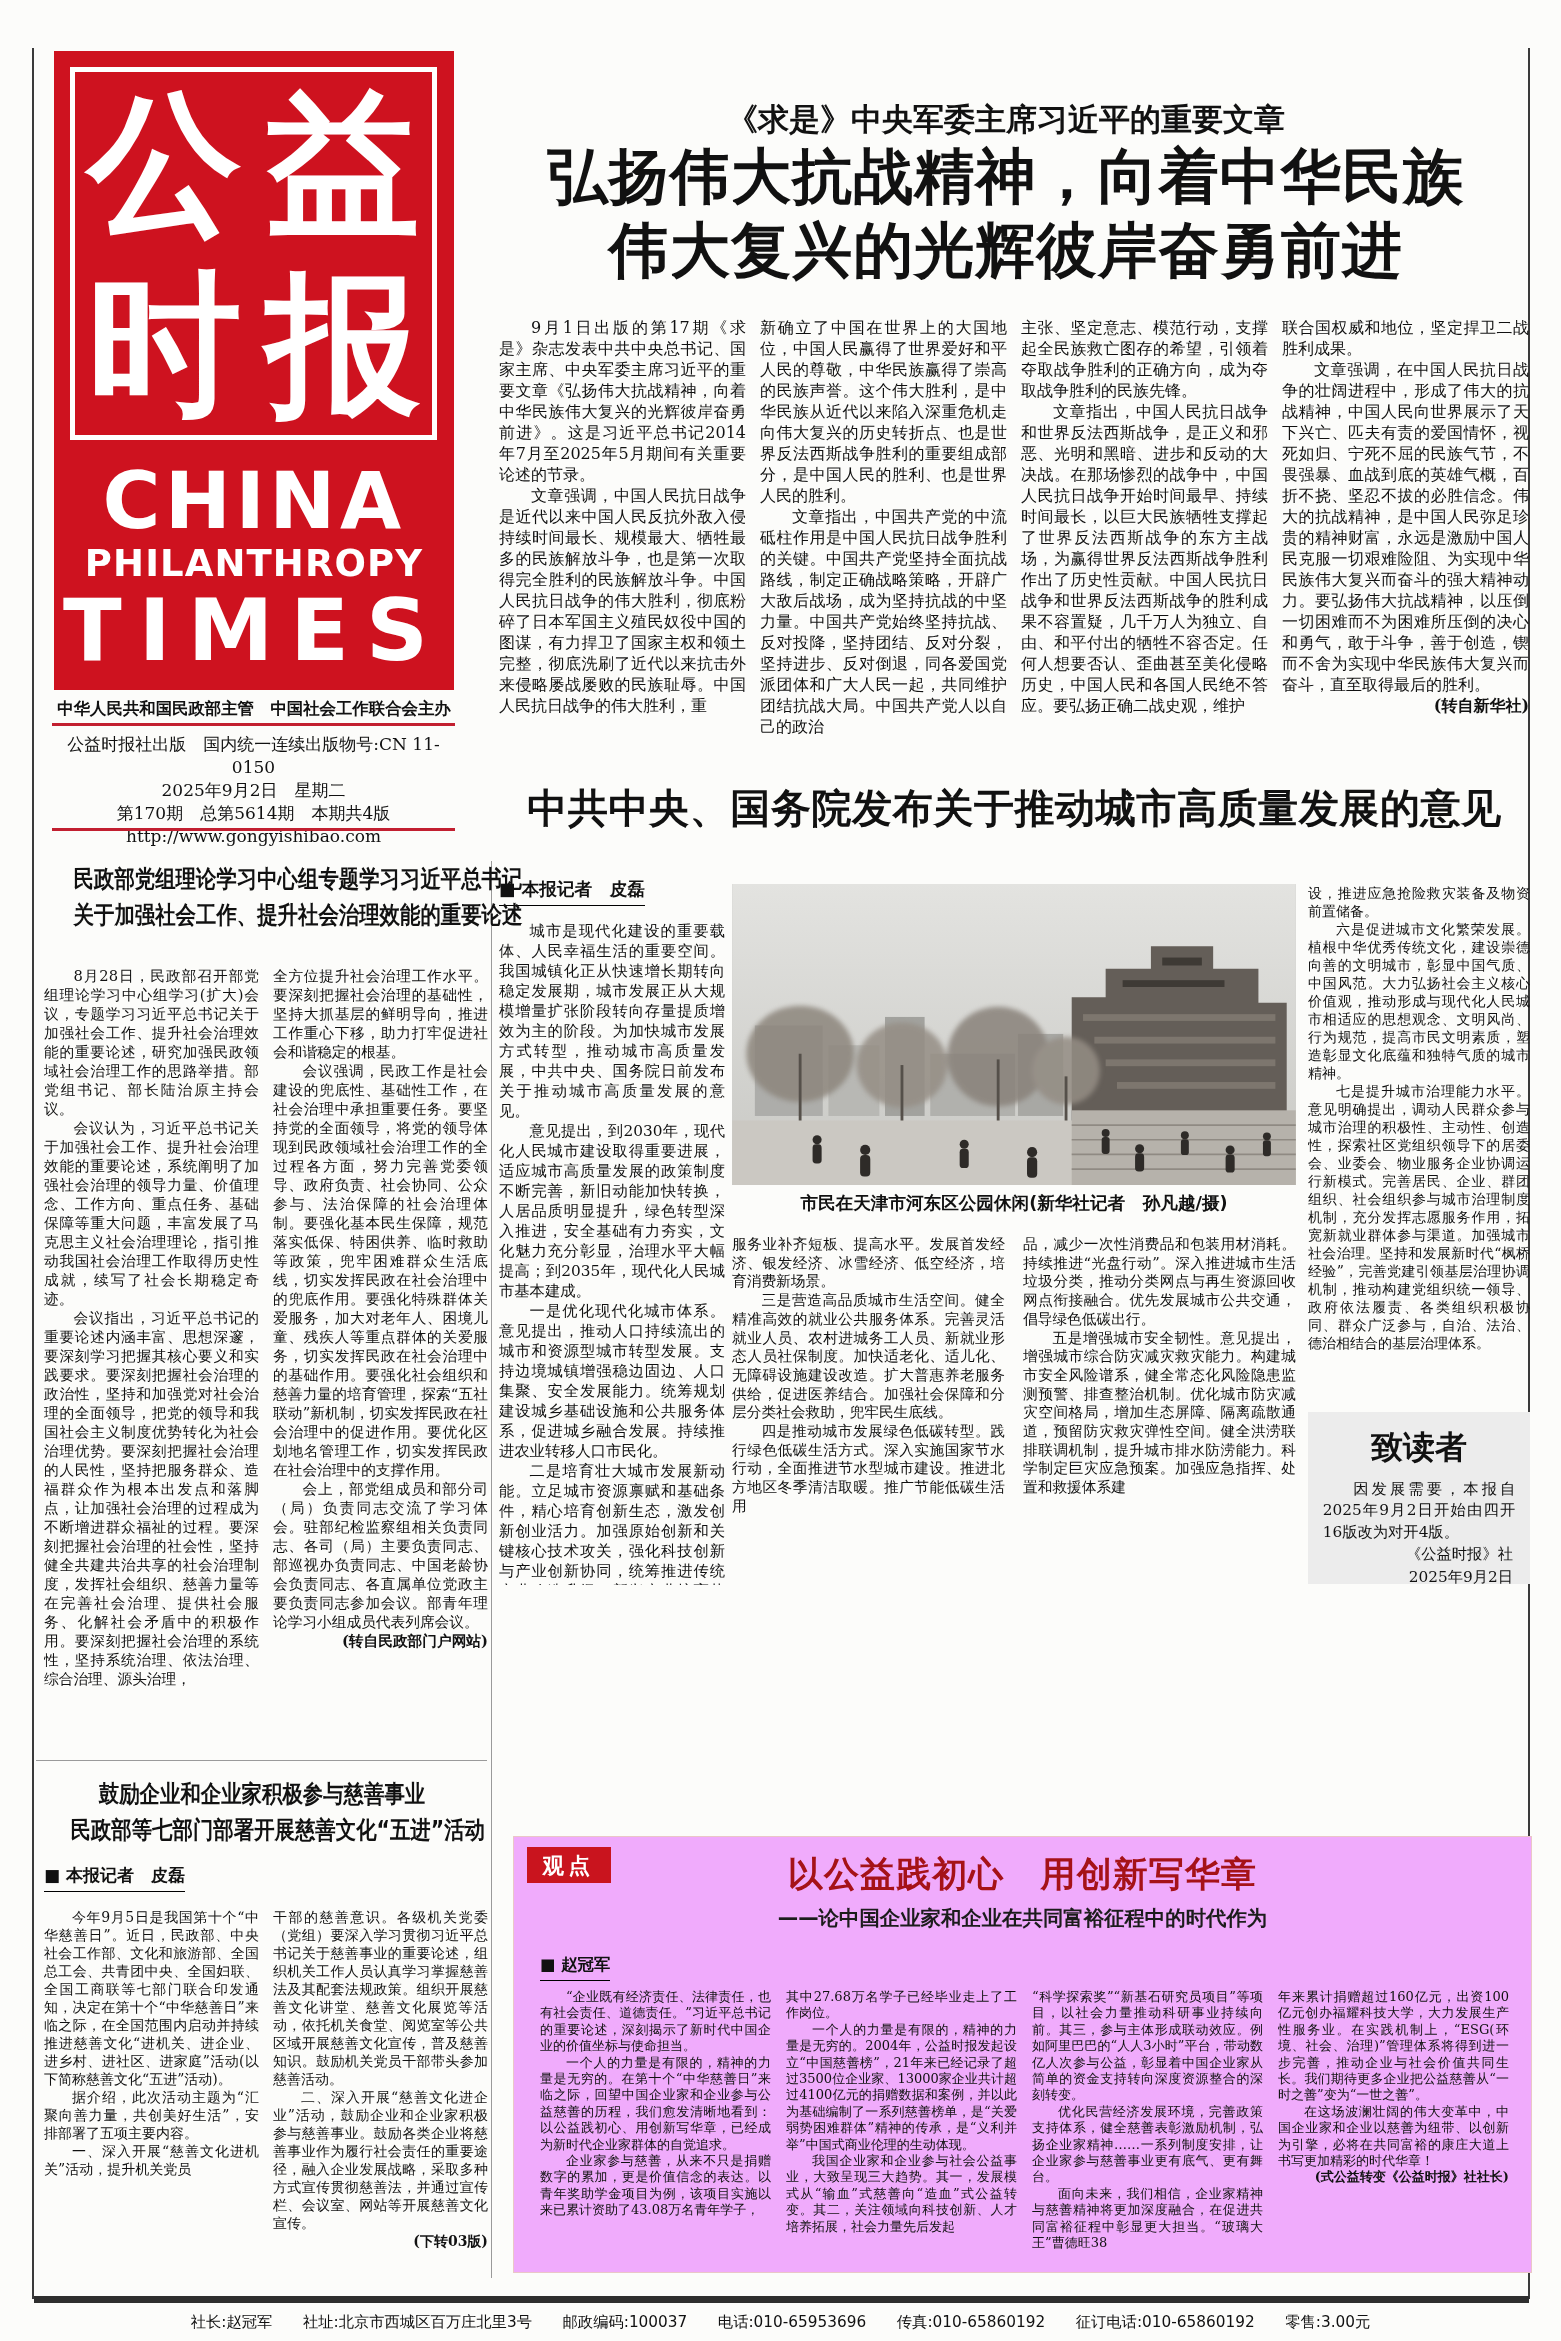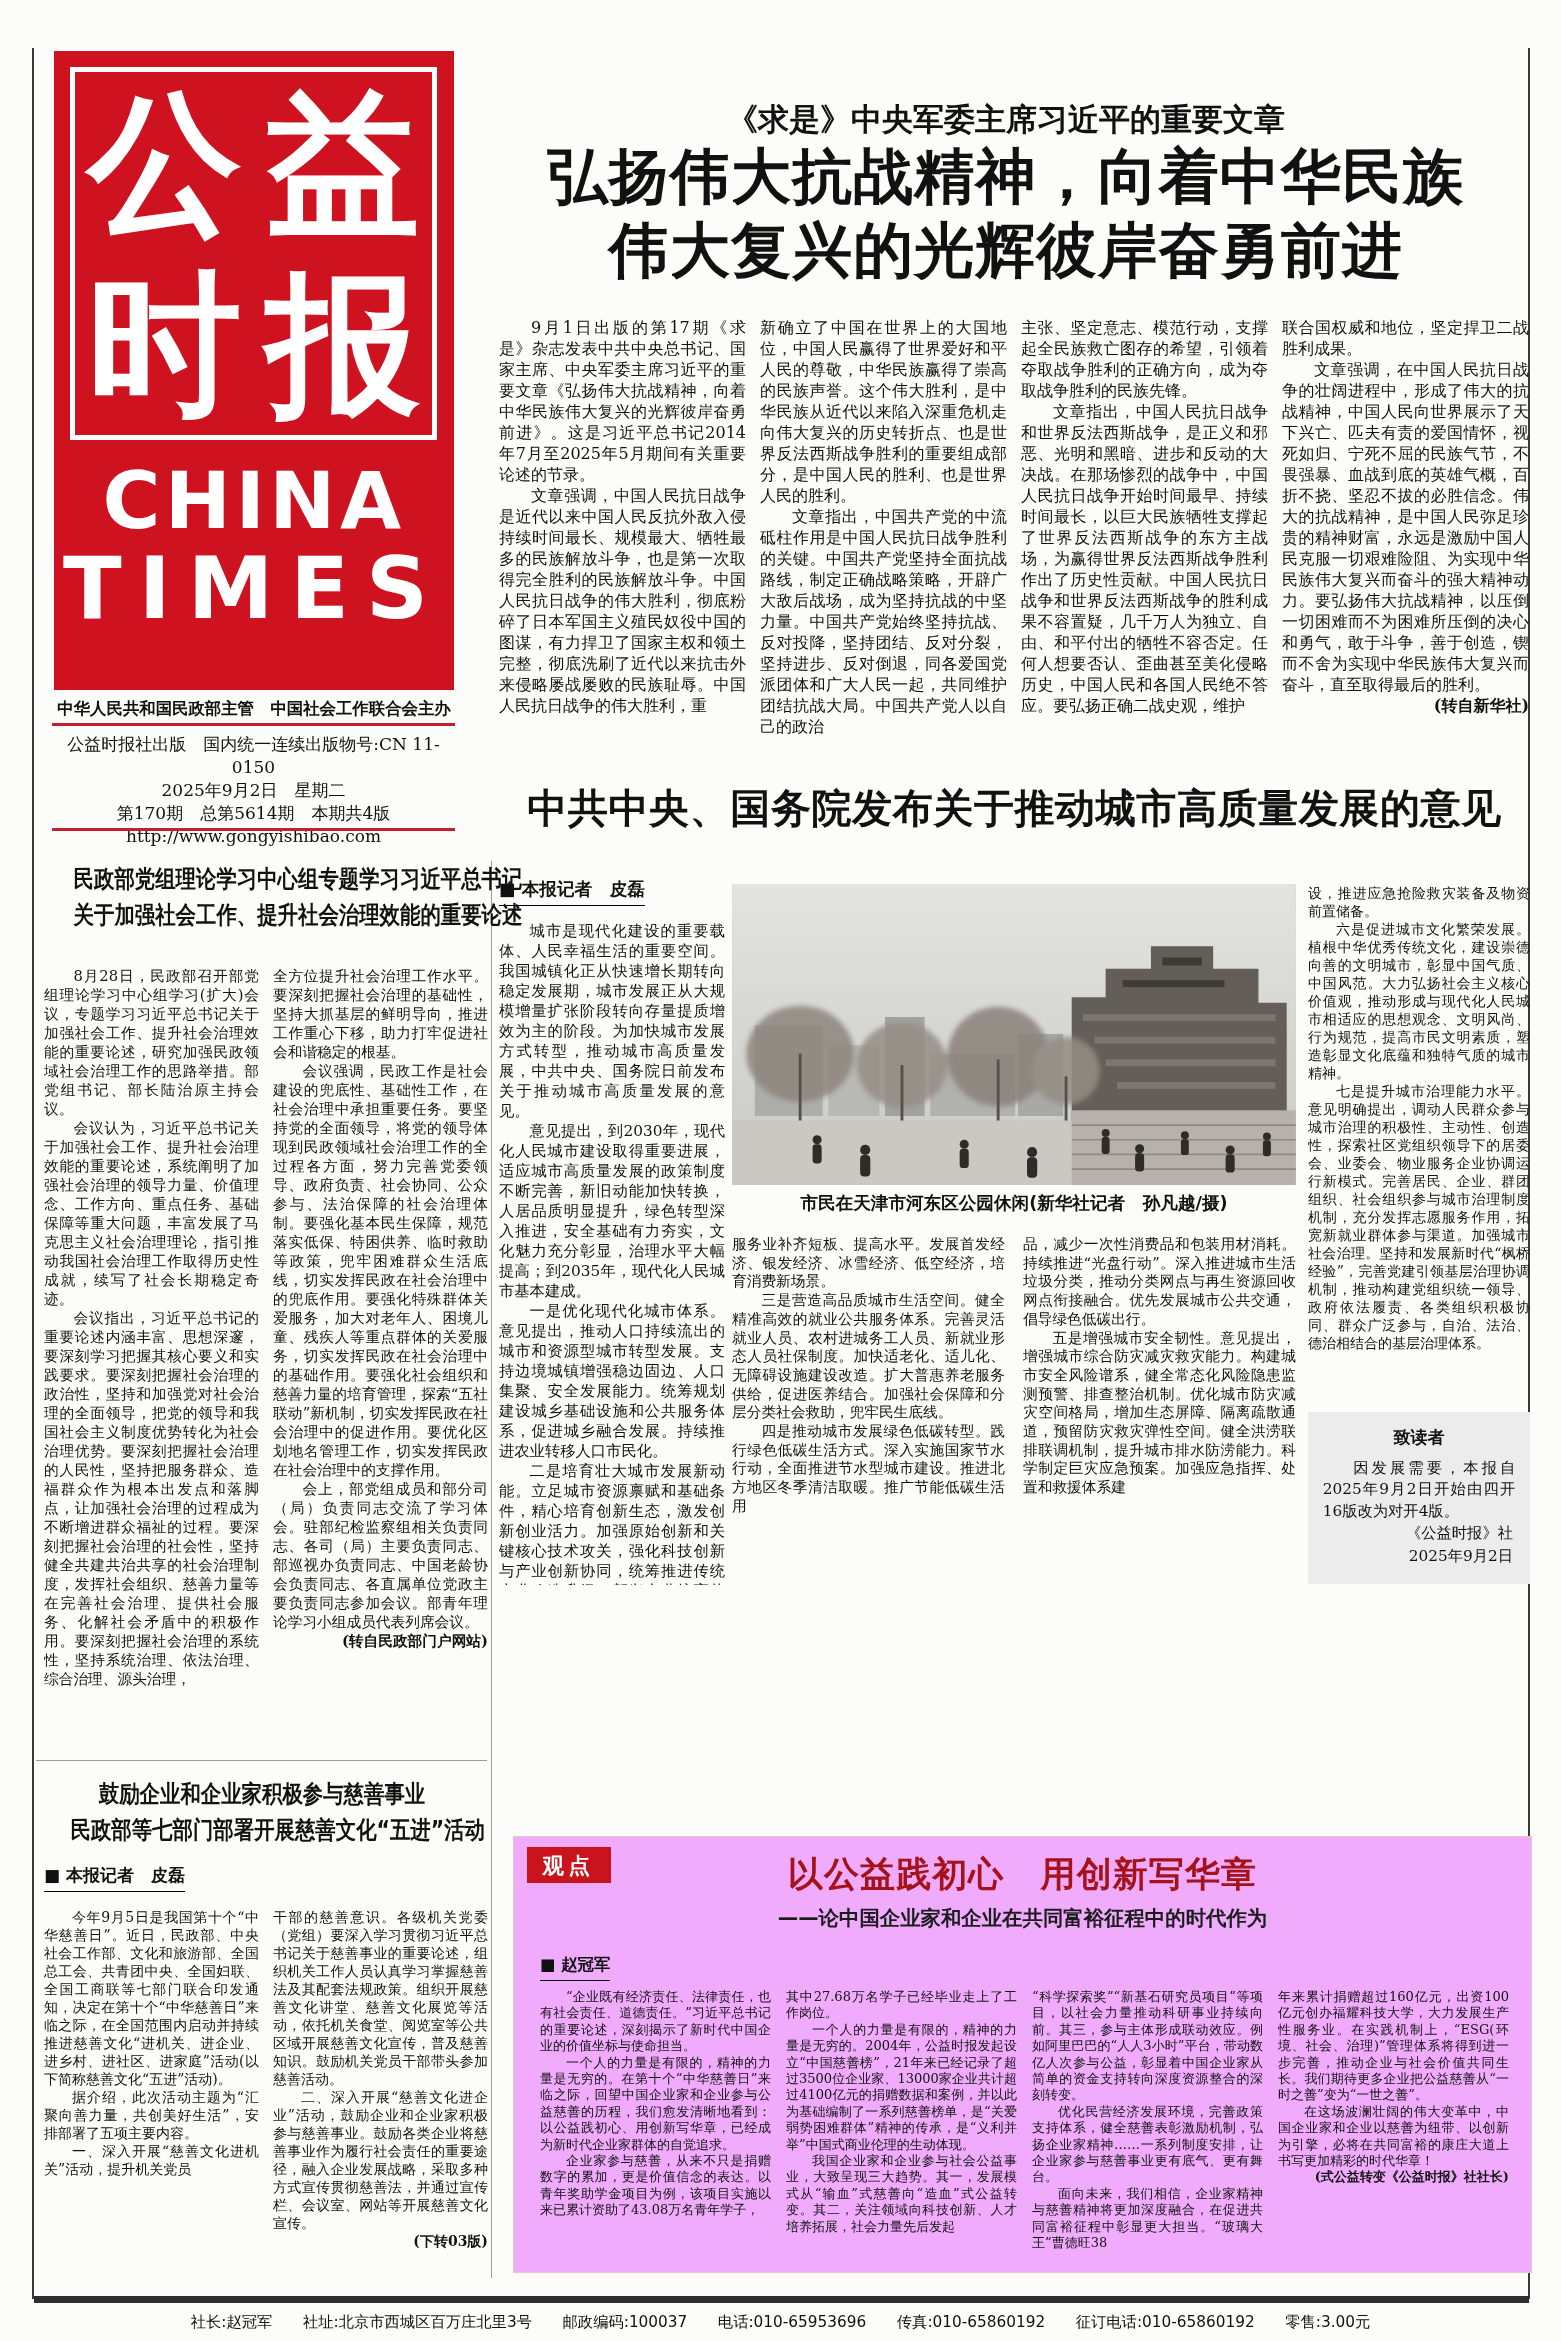--- a/index.html
+++ b/index.html
@@ -51,21 +51,21 @@
   #city-c1{left:499px;top:921px;width:226px;height:664px;font-size:15.3px;line-height:20px;}
   #photo{left:732px;top:884px;width:564px;height:301px;background:#cfcfcc;}
   #photo svg{display:block;}
   #city-caption{left:732px;top:1191px;width:564px;font-size:17.6px;font-weight:bold;text-align:center;}
   #city-c2{left:732px;top:1235px;width:273px;height:350px;font-size:14.7px;line-height:18.7px;}
   #city-c3{left:1023px;top:1235px;width:273px;height:350px;font-size:14.7px;line-height:18.7px;}
   #city-c4{left:1308px;top:884px;width:222px;height:520px;font-size:14px;line-height:18px;}
 
   
   #readers{left:1308px;top:1412px;width:222px;height:172px;background:#ececec;}
-  #readers h3{margin:13.6px 0 0;text-align:center;font-size:17px;font-weight:900;}
+  #readers h3{margin:13.6px 0 0;text-align:center;font-size:32px;font-weight:900;}
   #readers .body{margin:9px 14.7px 0;font-size:15.3px;line-height:21.5px;text-indent:2em;text-align:justify;}
   #readers .sig{margin:0 17px 0 0;text-align:right;font-size:15.3px;line-height:23px;}
 
   
   .left-title{left:34px;width:456px;text-align:center;font-weight:900;font-size:24px;line-height:1.5;}
   #ministry-title{top:861px;}
   #ministry-c1{left:44px;top:966px;width:215px;height:785px;font-size:14.7px;line-height:19px;}
   #ministry-c2{left:273px;top:966px;width:215px;height:785px;font-size:14.7px;line-height:19px;}
   #left-divider{left:36px;top:1760px;width:451px;height:1.1px;background:#9a9a9a;}
   #charity-title{top:1776px;}
@@ -99,20 +99,21 @@
 
   <div class="abs" id="logo-box">
     <div id="logo-frame">
       <span>公</span>
       <span>益</span>
       <span>时</span>
       <span>报</span>
     </div>
     <div id="logo-en" class="hei">
       <div class="l1">CHINA</div>
+      <div class="l2">PHILANTHROPY</div>
       <div class="l3">TIMES</div>
     </div>
   </div>
   <div class="abs hei" id="supervisor">中华人民共和国民政部主管　中国社会工作联合会主办</div>
   <div class="abs red-rule" style="left:52px;top:723px;width:403px;"></div>
   <div class="abs" id="pubinfo">
     <div>公益时报社出版　国内统一连续出版物号:CN 11-0150</div>
     <div>2025年9月2日　星期二</div>
     <div>第170期　总第5614期　本期共4版</div>
     <div>http://www.gongyishibao.com</div>

